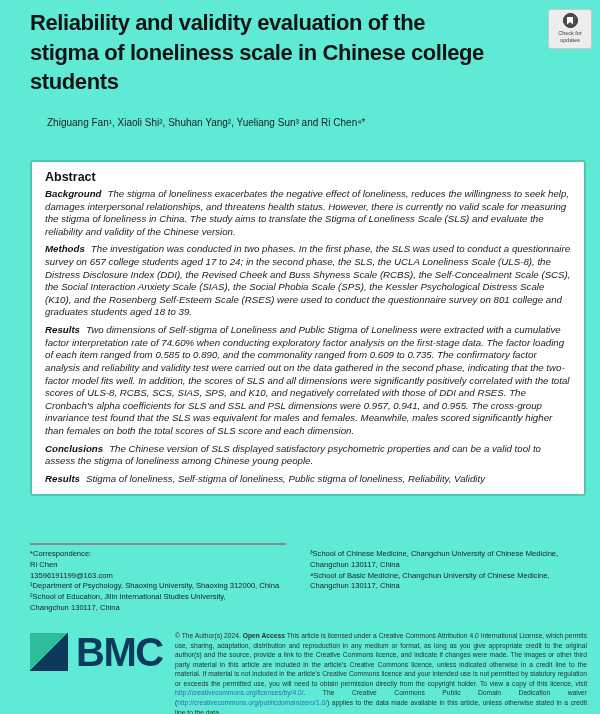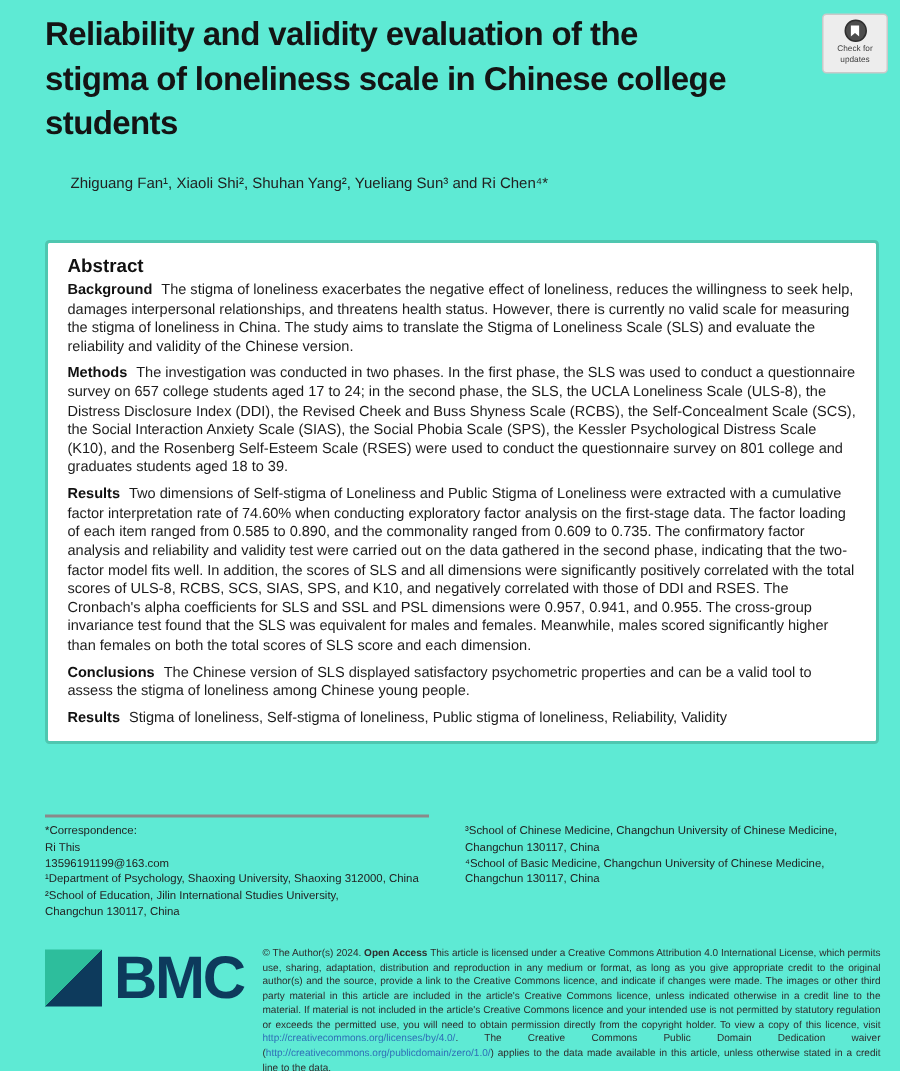--- a/index.html
+++ b/index.html
@@ -22,21 +22,21 @@
     clip-path: polygon(0 0, 100% 0, 100% 100%, 50% 68%, 0 100%); }
   .badge-label { font-size: 5.5px; line-height: 1.3; color: #3d3d3d; text-align: center; margin-top: 2px; }
 
   
   .authors { position: absolute; left: 30px; top: 117px; width: 540px; font-size: 10px; color: #222; margin-left: 17px; }
 
   
   .abstract-box { position: absolute; left: 30px; top: 160px; width: 556px;
     border: 2px solid #4fc7b0; border-radius: 3px; padding: 8px 13px 9px 13px; background: #fff; }
   .abstract-heading { font-size: 12.5px; font-weight: 700; margin-bottom: 4px; color: #111; }
-  .abs-para { font-size: 9.7px; line-height: 1.3; margin-bottom: 5px; color: #1c1c1c; }
+  .abs-para { font-size: 9.7px; line-height: 1.3; margin-bottom: 5px; color: #1c1c1c; font-style: italic; }
   .abs-para:last-child { margin-bottom: 0; }
   .abs-label { font-weight: 700; margin-right: 6px; color: #111; }
 
   
   .fn-divider { position: absolute; left: 30px; top: 543px; width: 256px; height: 2px; background: #8a8a8a; }
   .fn-col { position: absolute; top: 549px; font-size: 7.6px; line-height: 1.42; color: #222; }
   .fn-left { left: 30px; width: 268px; }
   .fn-right { left: 310px; width: 278px; }
 
   
@@ -95,21 +95,21 @@
 
     <p class="abs-para">
       <span class="abs-label">Results</span><span>Stigma of loneliness, Self-stigma of loneliness, Public stigma of loneliness, Reliability, Validity</span>
     </p>
   </div>
 
   <div class="fn-divider"></div>
 
   <div class="fn-col fn-left">
     <div>*Correspondence:</div>
-    <div>Ri This</div>
+    <div>Ri Chen</div>
     <div>13596191199@163.com</div>
     <div>¹Department of Psychology, Shaoxing University, Shaoxing 312000, China</div>
     <div>²School of Education, Jilin International Studies University,</div>
     <div>Changchun 130117, China</div>
   </div>
 
   <div class="fn-col fn-right">
     <div>³School of Chinese Medicine, Changchun University of Chinese Medicine,</div>
     <div>Changchun 130117, China</div>
     <div>⁴School of Basic Medicine, Changchun University of Chinese Medicine,</div>

